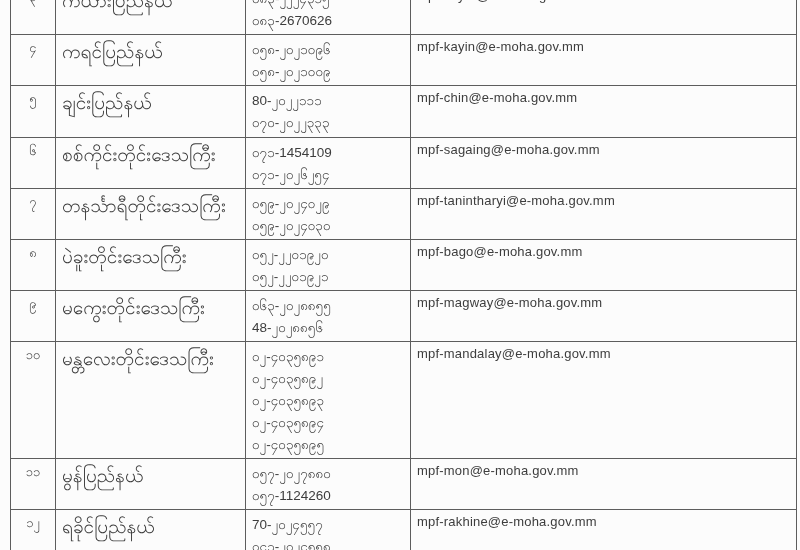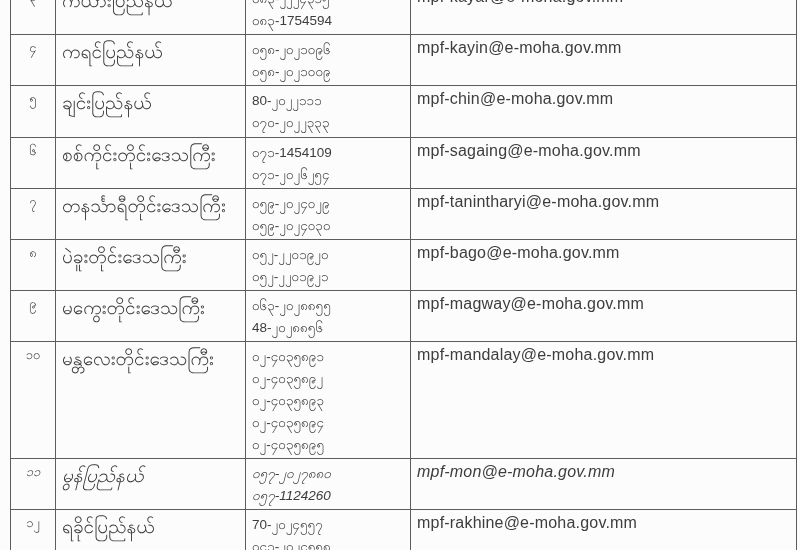--- a/index.html
+++ b/index.html
@@ -46,21 +46,21 @@
   }
   td.phone-cell {
     font-size: 13.5px;
     padding-left: 8px;
   }
   .phone-line {
     line-height: 22px;
     white-space: nowrap;
   }
   td.email-cell {
-    font-size: 16px;
+    font-size: 13px;
     padding-left: 9px;
     padding-top: 6px;
     letter-spacing: 0.2px;
     white-space: nowrap;
     color: #3a3a3a;
   }
 </style>
 </head>
 <body>
 
@@ -71,21 +71,21 @@
       <col style="width:190px">
       <col style="width:165px">
       <col style="width:386px">
     </colgroup>
     <tbody id="table-body">
         <tr style="height: 51px;">
     <td class="no-cell">၃</td>
     <td class="name-cell">ကယားပြည်နယ်</td>
     <td class="phone-cell">
             <div class="phone-line">၀၈၃-၂၂၂၄၃၁၅</div>
-            <div class="phone-line">၀၈၃-1754594</div>
+            <div class="phone-line">၀၈၃-2670626</div>
           </td>
     <td class="email-cell">mpf-kayar@e-moha.gov.mm</td>
   </tr>
         <tr style="height: 51px;">
     <td class="no-cell">၄</td>
     <td class="name-cell">ကရင်ပြည်နယ်</td>
     <td class="phone-cell">
             <div class="phone-line">၀၅၈-၂၀၂၁၀၉၆</div>
             <div class="phone-line">၀၅၈-၂၀၂၁၀၀၉</div>
           </td>
@@ -141,21 +141,21 @@
     <td class="name-cell">မန္တလေးတိုင်းဒေသကြီး</td>
     <td class="phone-cell">
             <div class="phone-line">၀၂-၄၀၃၅၈၉၁</div>
             <div class="phone-line">၀၂-၄၀၃၅၈၉၂</div>
             <div class="phone-line">၀၂-၄၀၃၅၈၉၃</div>
             <div class="phone-line">၀၂-၄၀၃၅၈၉၄</div>
             <div class="phone-line">၀၂-၄၀၃၅၈၉၅</div>
           </td>
     <td class="email-cell">mpf-mandalay@e-moha.gov.mm</td>
   </tr>
-        <tr style="height: 46px; font-style: italic;">
+        <tr style="height: 46px;">
     <td class="no-cell">၁၁</td>
     <td class="name-cell">မွန်ပြည်နယ်</td>
     <td class="phone-cell">
             <div class="phone-line">၀၅၇-၂၀၂၇၈၈၀</div>
             <div class="phone-line">၀၅၇-1124260</div>
           </td>
     <td class="email-cell">mpf-mon@e-moha.gov.mm</td>
   </tr>
         <tr style="height: 44px;">
     <td class="no-cell">၁၂</td>

